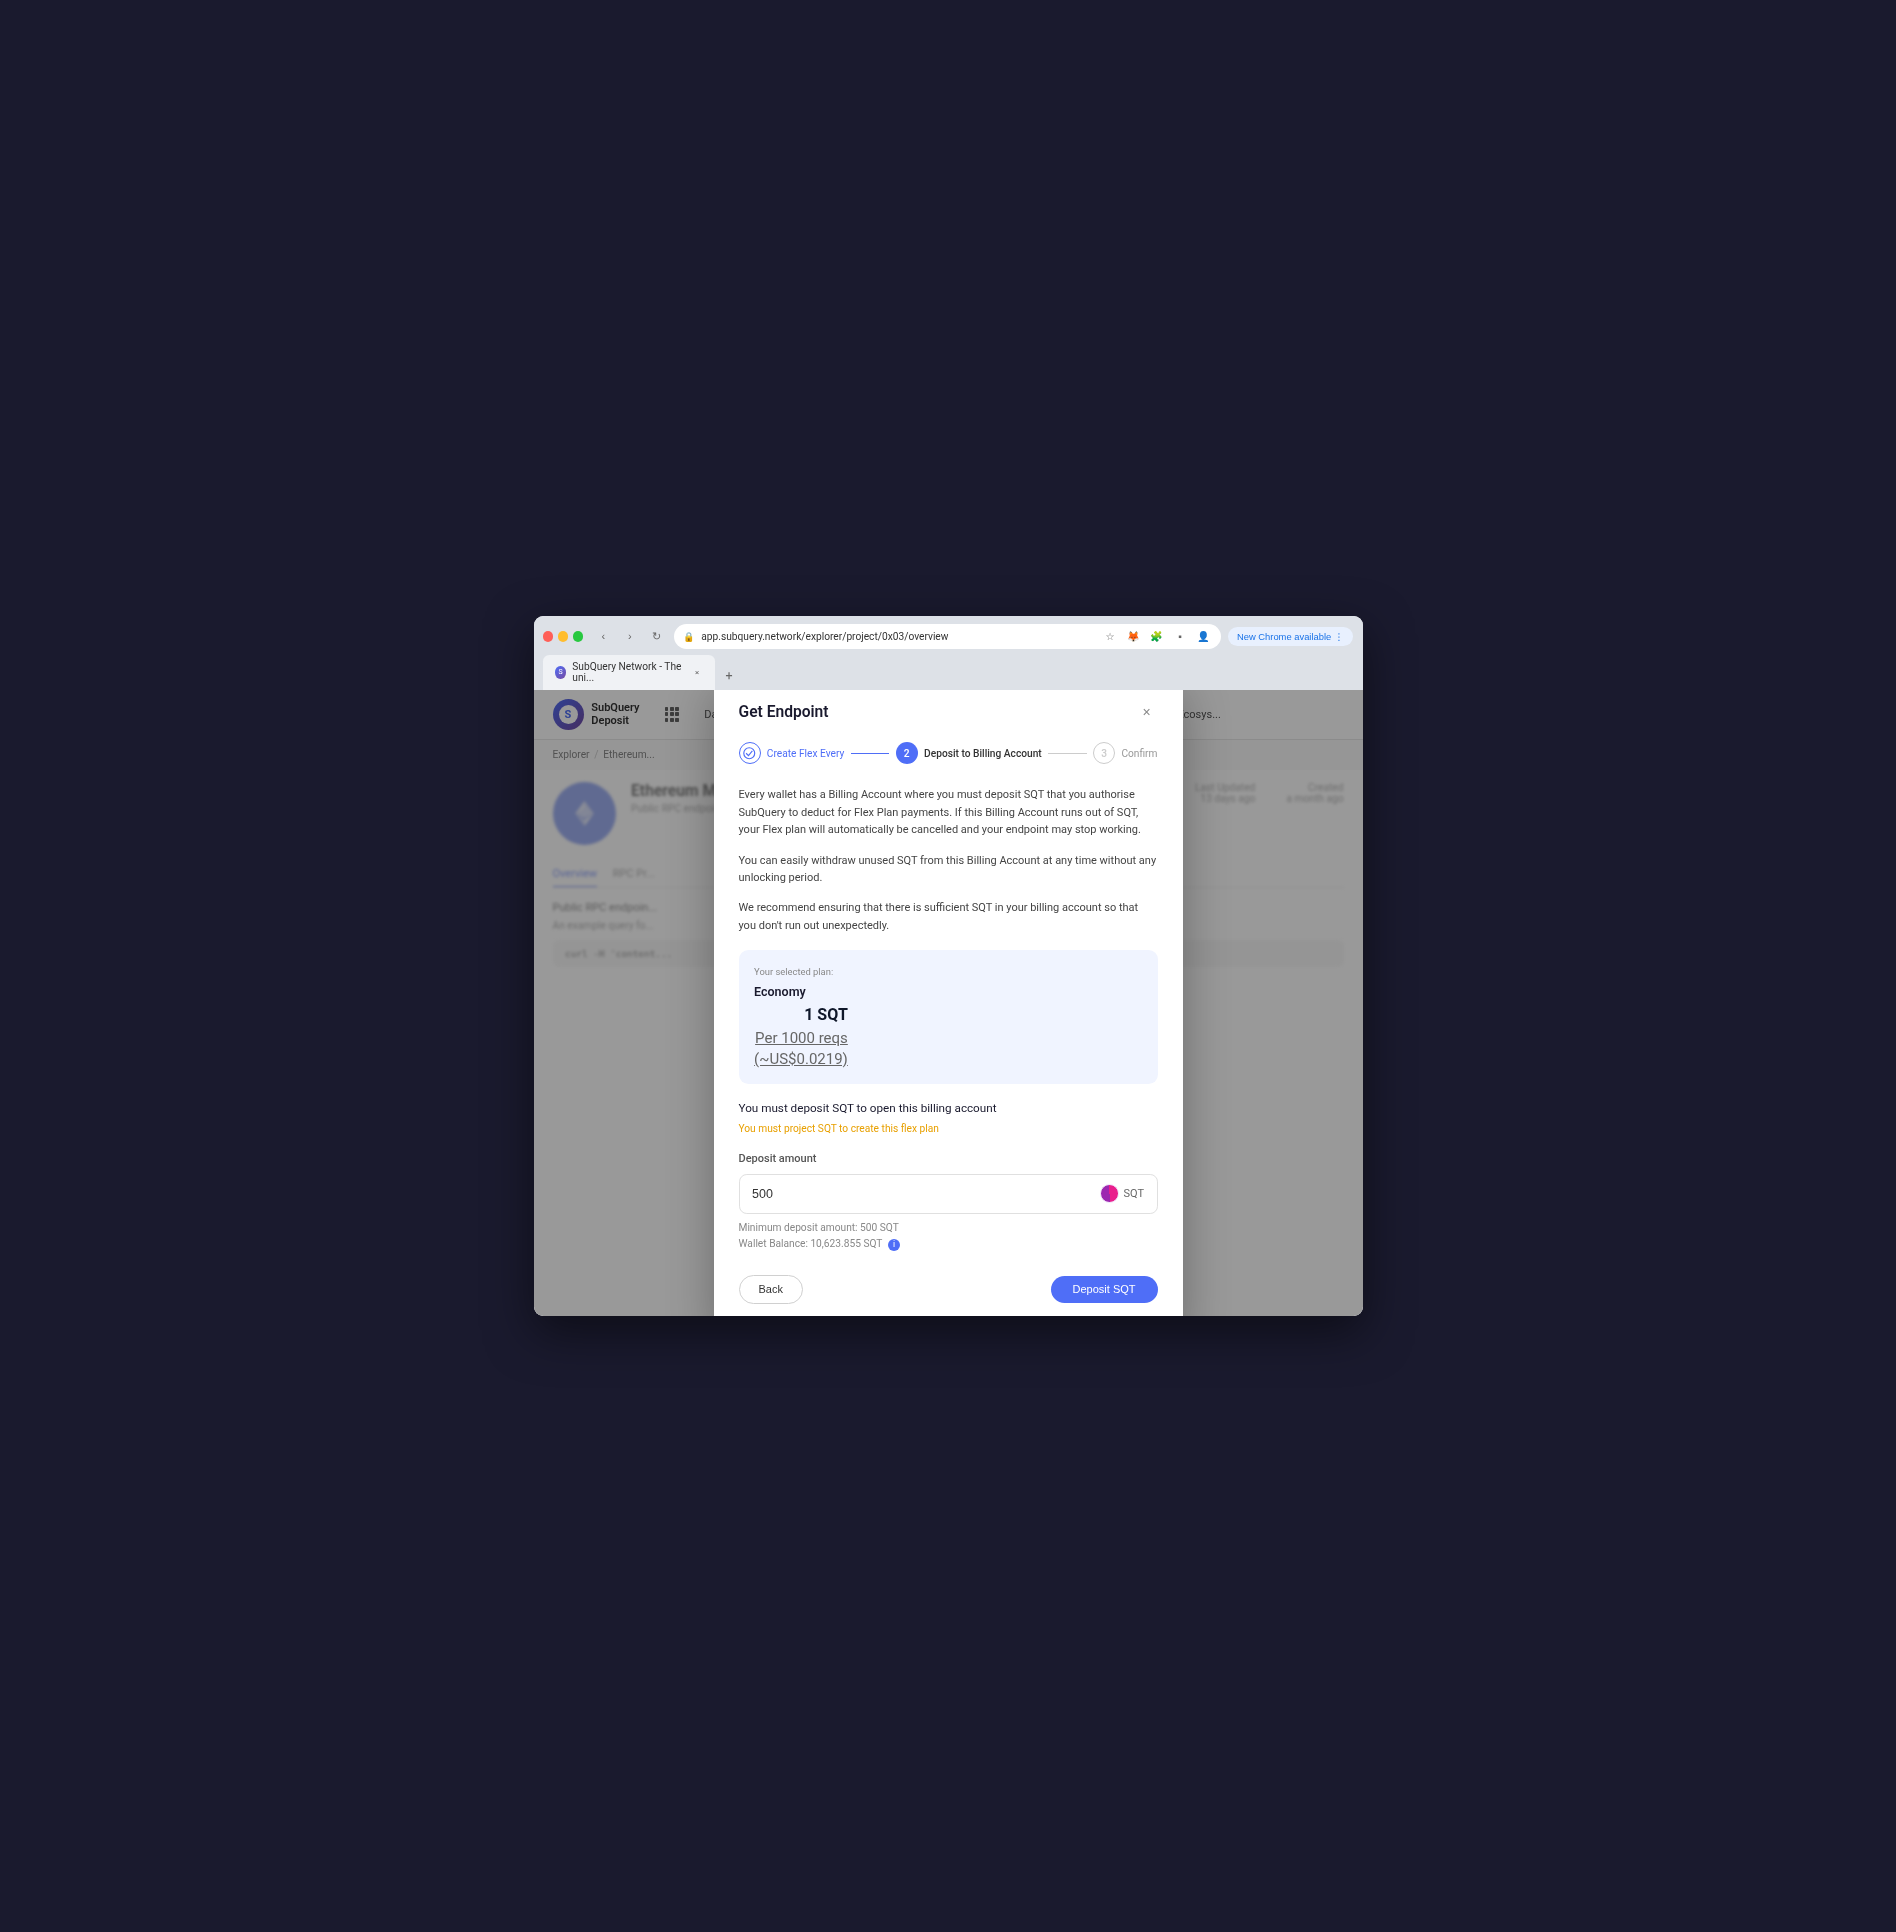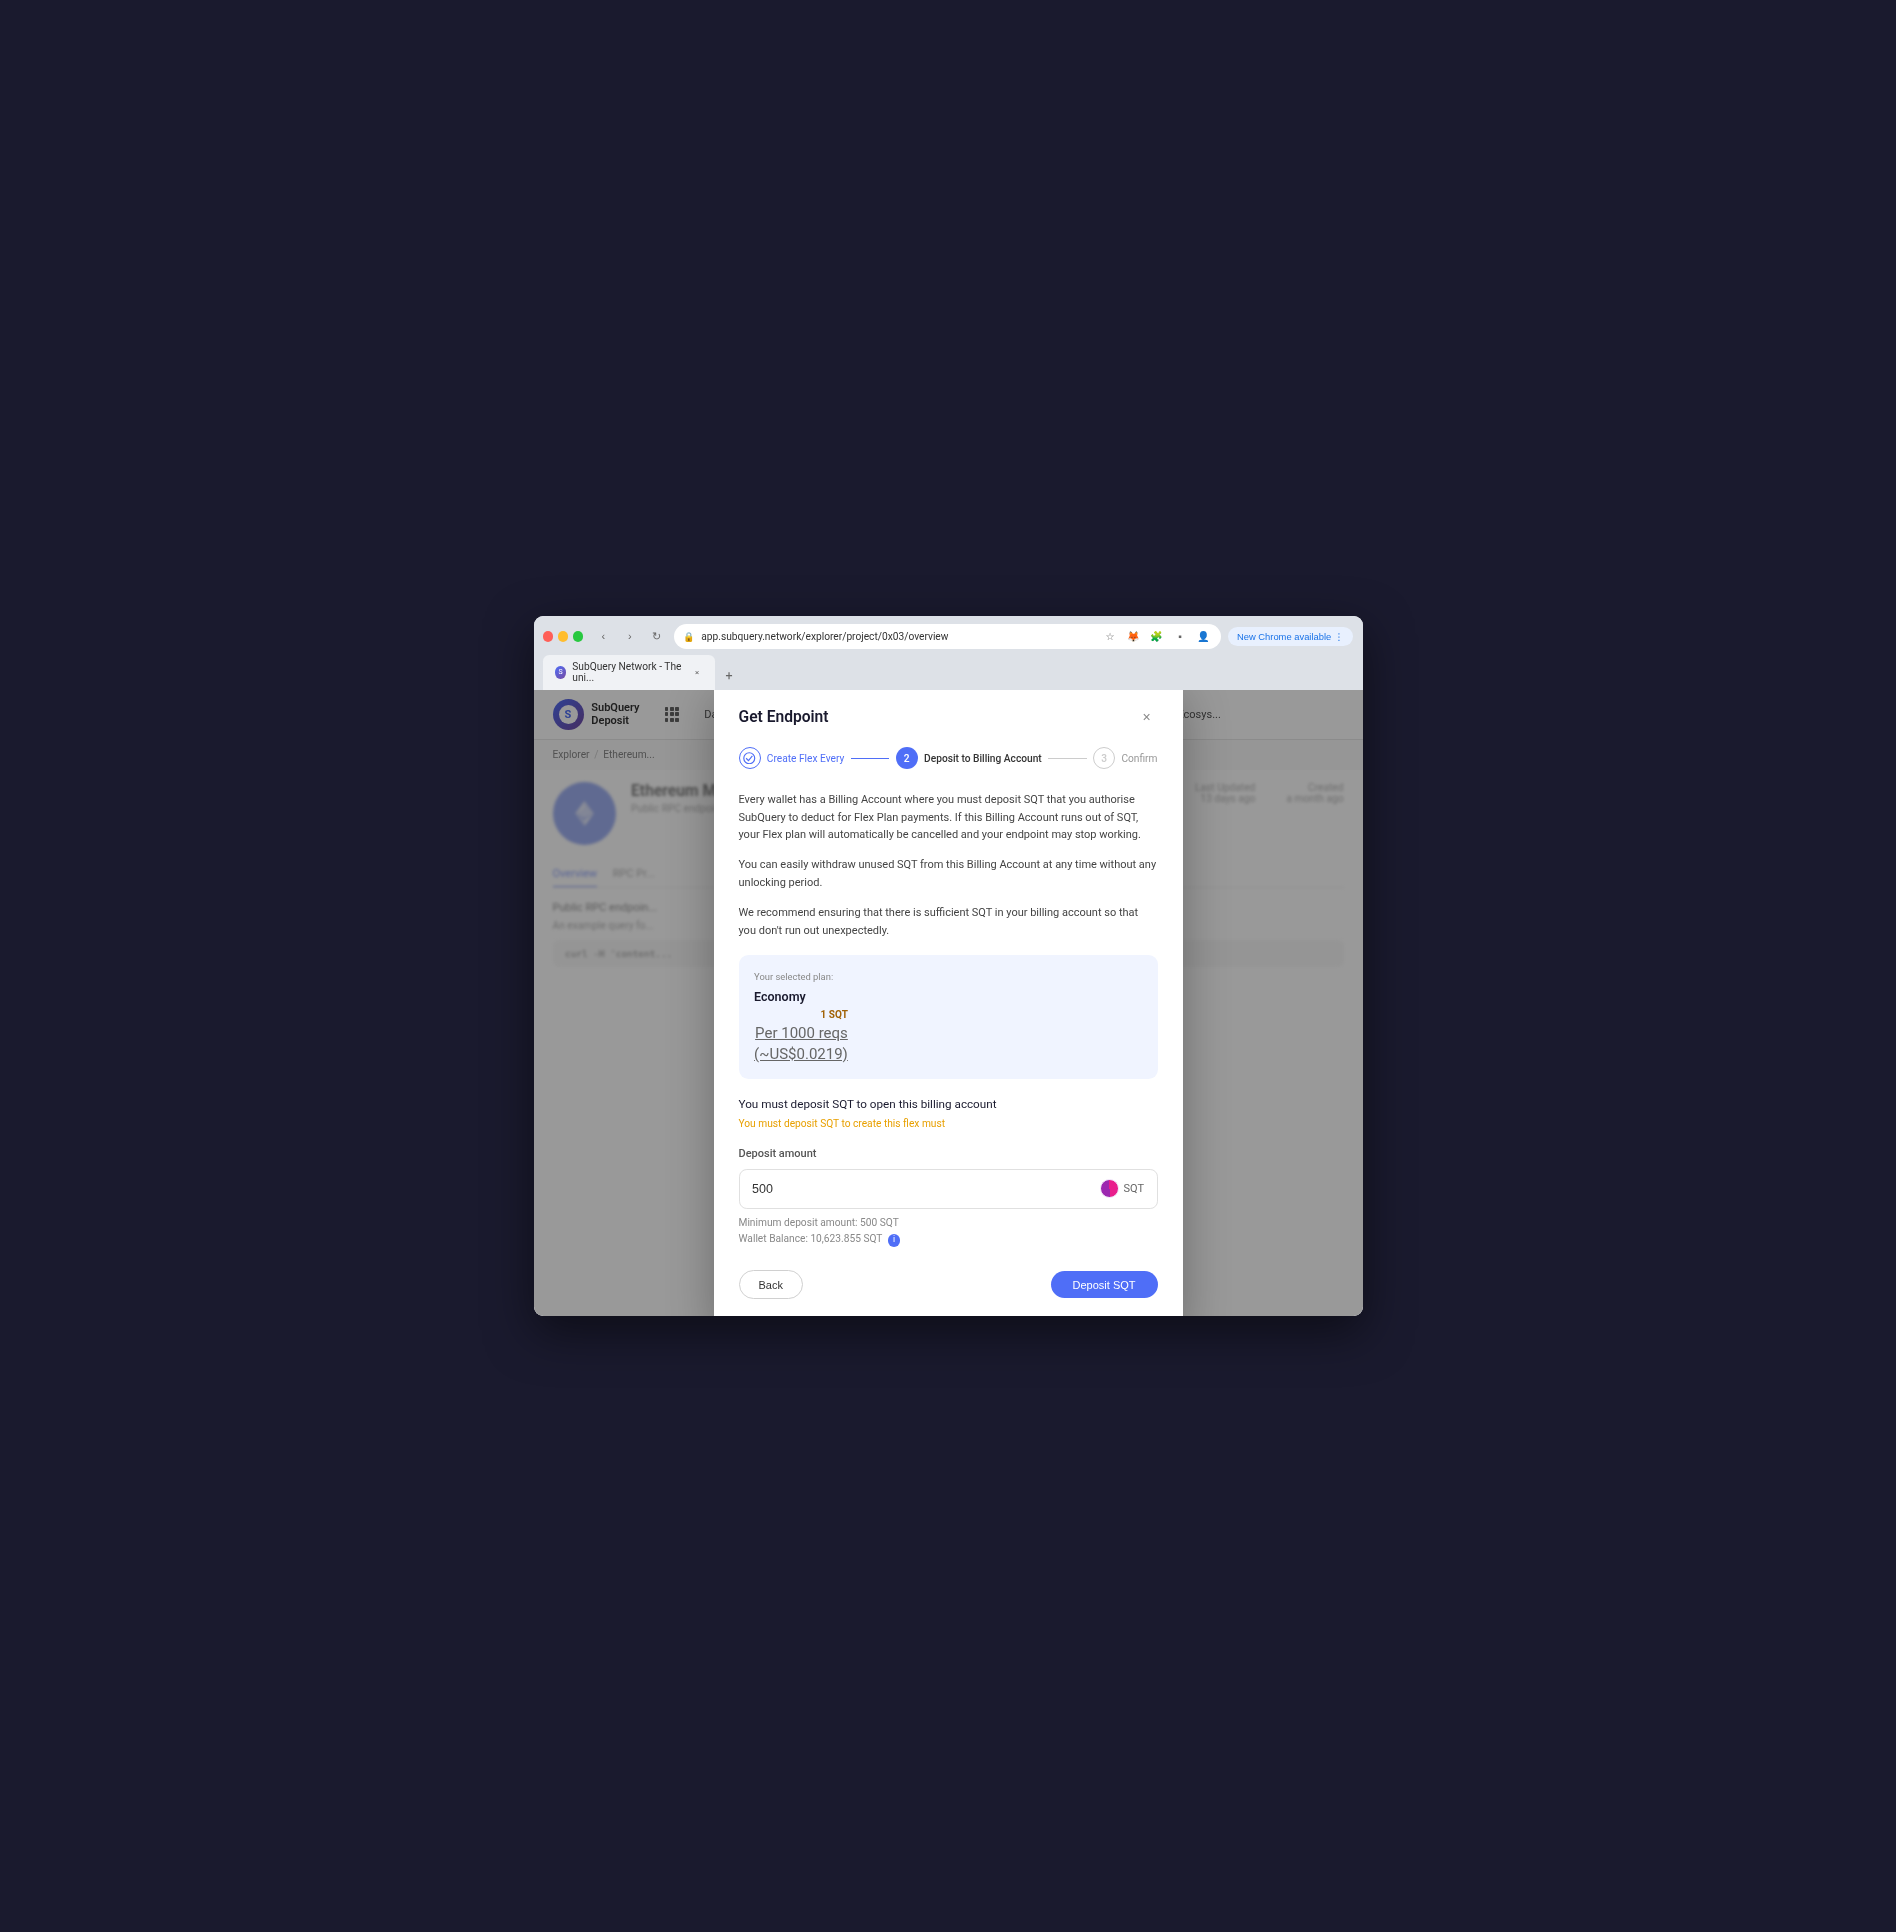--- a/index.html
+++ b/index.html
@@ -473,23 +473,23 @@
       font-size: 12.5px;
       font-weight: 600;
       color: #1a1a2e;
     }
 
     .plan-right {
       text-align: right;
     }
 
     .plan-price {
-      font-size: 10px;
+      font-size: 16px;
       font-weight: 700;
-      color: #a16207;
+      color: #0f172a;
     }
 
     .plan-price-sub {
       font-size: 15px;
       color: #666;
       line-height: 1.4;
       text-decoration: underline;
     }
 
     
@@ -774,21 +774,21 @@
               <div class="plan-price">1 SQT</div>
               <div class="plan-price-sub">
                 <span>Per 1000 reqs</span><br>
                 <span>(~US$0.0219)</span>
               </div>
             </div>
           </div>
 
           <div class="deposit-section">
             <div class="deposit-title">You must deposit SQT to open this billing account</div>
-            <div class="deposit-subtitle">You must deposit SQT to create this flex must</div>
+            <div class="deposit-subtitle">You must project SQT to create this flex plan</div>
             <div class="deposit-label">Deposit amount</div>
             <div class="deposit-input-wrap">
               <input class="deposit-input" type="text" value="500" style="">
               <div class="sqt-token">
                 <div class="sqt-circle"></div>
                 <span class="sqt-label">SQT</span>
               </div>
             </div>
             <div class="deposit-info">
               <div>Minimum deposit amount: 500 SQT</div>

